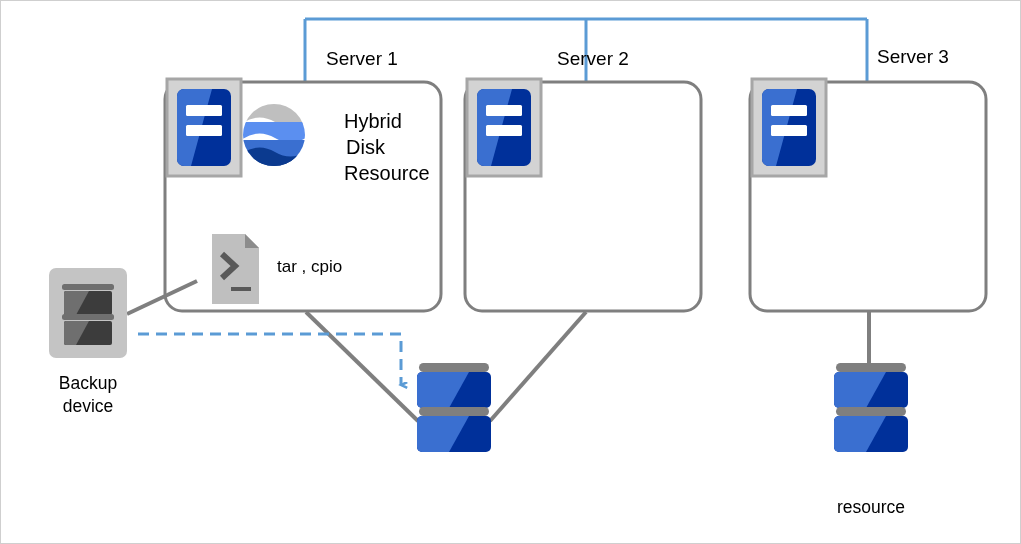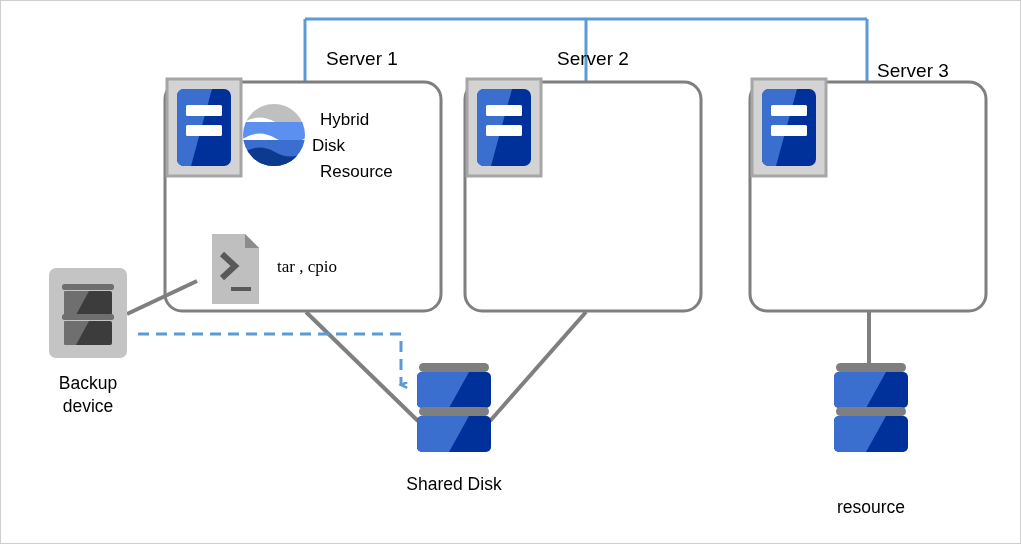--- a/index.html
+++ b/index.html
@@ -31,22 +31,23 @@
     position: absolute;
     font-family: "Liberation Sans", sans-serif;
     color: #000000;
     white-space: pre;
     line-height: 1.25;
   }
   .server-title {
     font-size: 19px;
   }
   .res-label {
-    font-size: 17px;
+    font-size: 20px;
     line-height: 1.37;
+    margin-left: 24px;
   }
   .tool-label {
     font-size: 17px;
   }
   .caption {
     font-size: 17.5px;
     text-align: center;
     line-height: 1.33;
   }
 </style>
@@ -201,28 +202,27 @@
       <rect x="835" y="406" width="70" height="9" rx="4.5" fill="#7f7f7f"></rect>
       <g clip-path="url(#clip-md-b)">
         <rect x="833" y="415" width="74" height="36" fill="#00309a"></rect>
         <path d="M 833 415 L 885 415 L 865 451 L 833 451 Z" fill="#3a6fd0"></path>
       </g>
     </g>
   </svg>
 
   <div class="dlabel server-title" style="left:325px; top:46px;">Server 1</div>
   <div class="dlabel server-title" style="left:556px; top:46px;">Server 2</div>
-  <div class="dlabel server-title" style="left:876px; top:58px;">Server 3</div>
+  <div class="dlabel server-title" style="left:876px; top:44px;">Server 3</div>
 
   <div class="dlabel res-label" style="left:319px; top:107px;">Hybrid</div>
-  <div class="dlabel res-label" style="left:311px; top:133px;">Disk</div>
+  <div class="dlabel res-label" style="left:321px; top:133px;">Disk</div>
   <div class="dlabel res-label" style="left:319px; top:159px;">Resource</div>
 
-  <div class="dlabel tool-label" style="left:276px; top:255px;font-family:Liberation Serif, serif;">tar , cpio</div>
+  <div class="dlabel tool-label" style="left:276px; top:255px;">tar , cpio</div>
 
   <div class="dlabel caption" style="left:27px; top:371px; width:120px;text-align:center;">Backup</div>
   <div class="dlabel caption" style="left:27px; top:394px; width:120px;">device</div>
 
-  <div class="dlabel caption" style="left:333px; top:472px; width:240px;">Shared Disk</div>
 
   <div class="dlabel caption" style="left:750px; top:495px; width:240px;">resource</div>
 
 </div>
 
 </body></html>

